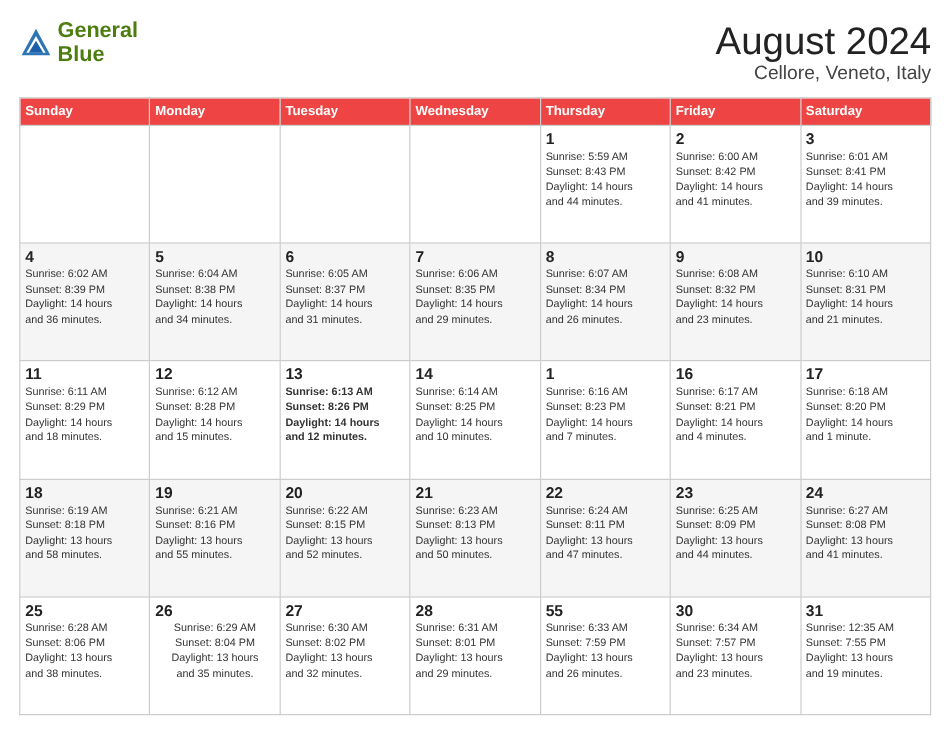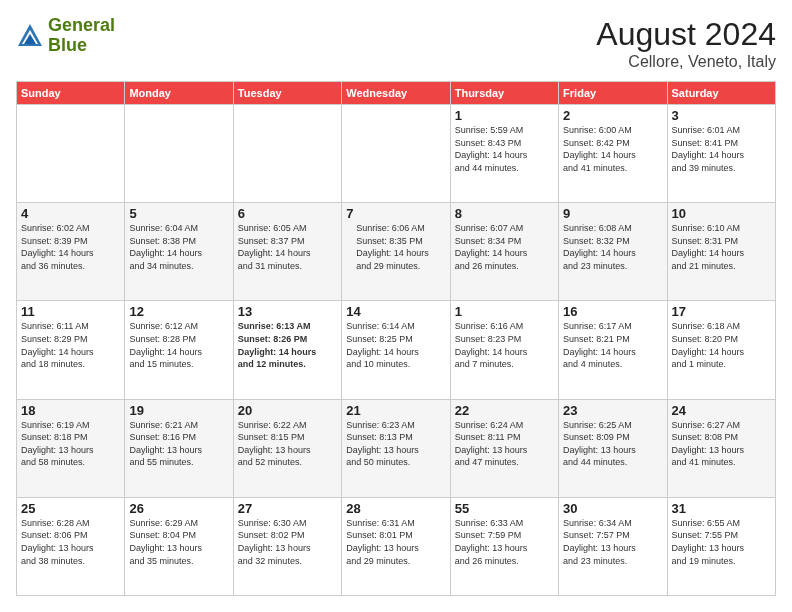--- a/index.html
+++ b/index.html
@@ -175,21 +175,21 @@
           </td>
           <td>
             <span class="cell-day">6</span>
             <div class="cell-info" style="white-space: pre-line;">Sunrise: 6:05 AM
 Sunset: 8:37 PM
 Daylight: 14 hours
 and 31 minutes.</div>
           </td>
           <td>
             <span class="cell-day">7</span>
-            <div class="cell-info" style="white-space: pre-line; margin-left: 10px;">Sunrise: 6:06 AM
+            <div class="cell-info" style="white-space: pre-line;">Sunrise: 6:06 AM
 Sunset: 8:35 PM
 Daylight: 14 hours
 and 29 minutes.</div>
           </td>
           <td>
             <span class="cell-day">8</span>
             <div class="cell-info" style="white-space: pre-line;">Sunrise: 6:07 AM
 Sunset: 8:34 PM
 Daylight: 14 hours
 and 26 minutes.</div>
@@ -314,21 +314,21 @@
         <tr>
           <td>
             <span class="cell-day">25</span>
             <div class="cell-info" style="white-space: pre-line;">Sunrise: 6:28 AM
 Sunset: 8:06 PM
 Daylight: 13 hours
 and 38 minutes.</div>
           </td>
           <td>
             <span class="cell-day">26</span>
-            <div class="cell-info" style="white-space: pre-line;">Sunrise: 6:29 AM
+            <div class="cell-info" style="white-space: pre-line; text-align: center;">Sunrise: 6:29 AM
 Sunset: 8:04 PM
 Daylight: 13 hours
 and 35 minutes.</div>
           </td>
           <td>
             <span class="cell-day">27</span>
             <div class="cell-info" style="white-space: pre-line;">Sunrise: 6:30 AM
 Sunset: 8:02 PM
 Daylight: 13 hours
 and 32 minutes.</div>
@@ -349,21 +349,21 @@
           </td>
           <td>
             <span class="cell-day">30</span>
             <div class="cell-info" style="white-space: pre-line;">Sunrise: 6:34 AM
 Sunset: 7:57 PM
 Daylight: 13 hours
 and 23 minutes.</div>
           </td>
           <td>
             <span class="cell-day">31</span>
-            <div class="cell-info" style="white-space: pre-line;">Sunrise: 6:55 AM
+            <div class="cell-info" style="white-space: pre-line;">Sunrise: 12:35 AM
 Sunset: 7:55 PM
 Daylight: 13 hours
 and 19 minutes.</div>
           </td>
         </tr>
       </tbody>
   </table>
 </div>
 
 </body></html>

